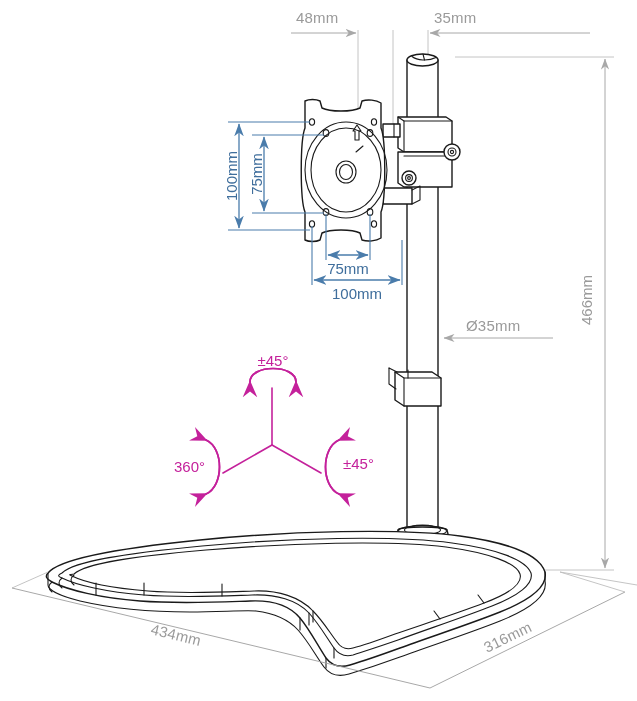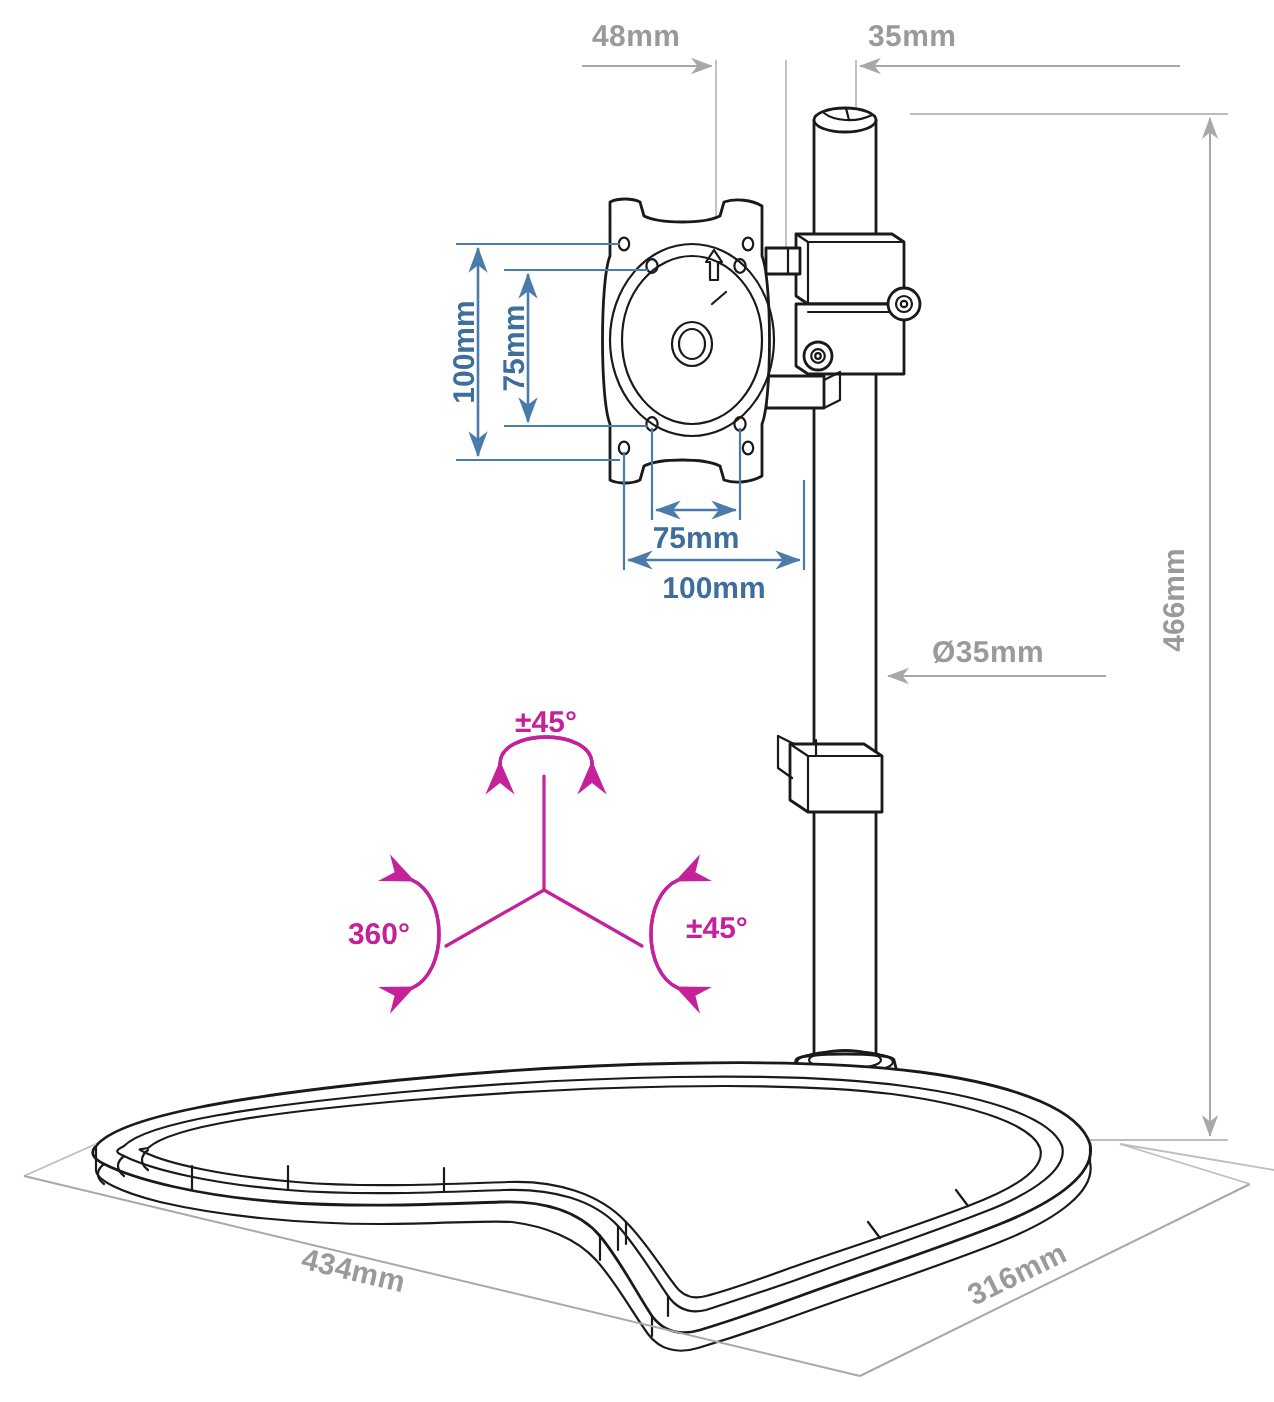--- a/index.html
+++ b/index.html
@@ -9,21 +9,20 @@
   }
   body {
     font-family: "Liberation Sans", sans-serif;
   }
   #stage {
     position: relative;
     width: 637px;
     height: 701px;
     background: #ffffff;
     overflow: hidden;
-    font-weight: bold;
   }
   #drawing {
     position: absolute;
     left: 0;
     top: 0;
     width: 637px;
     height: 701px;
   }
   .dim-text {
     font-family: "Liberation Sans", sans-serif;

